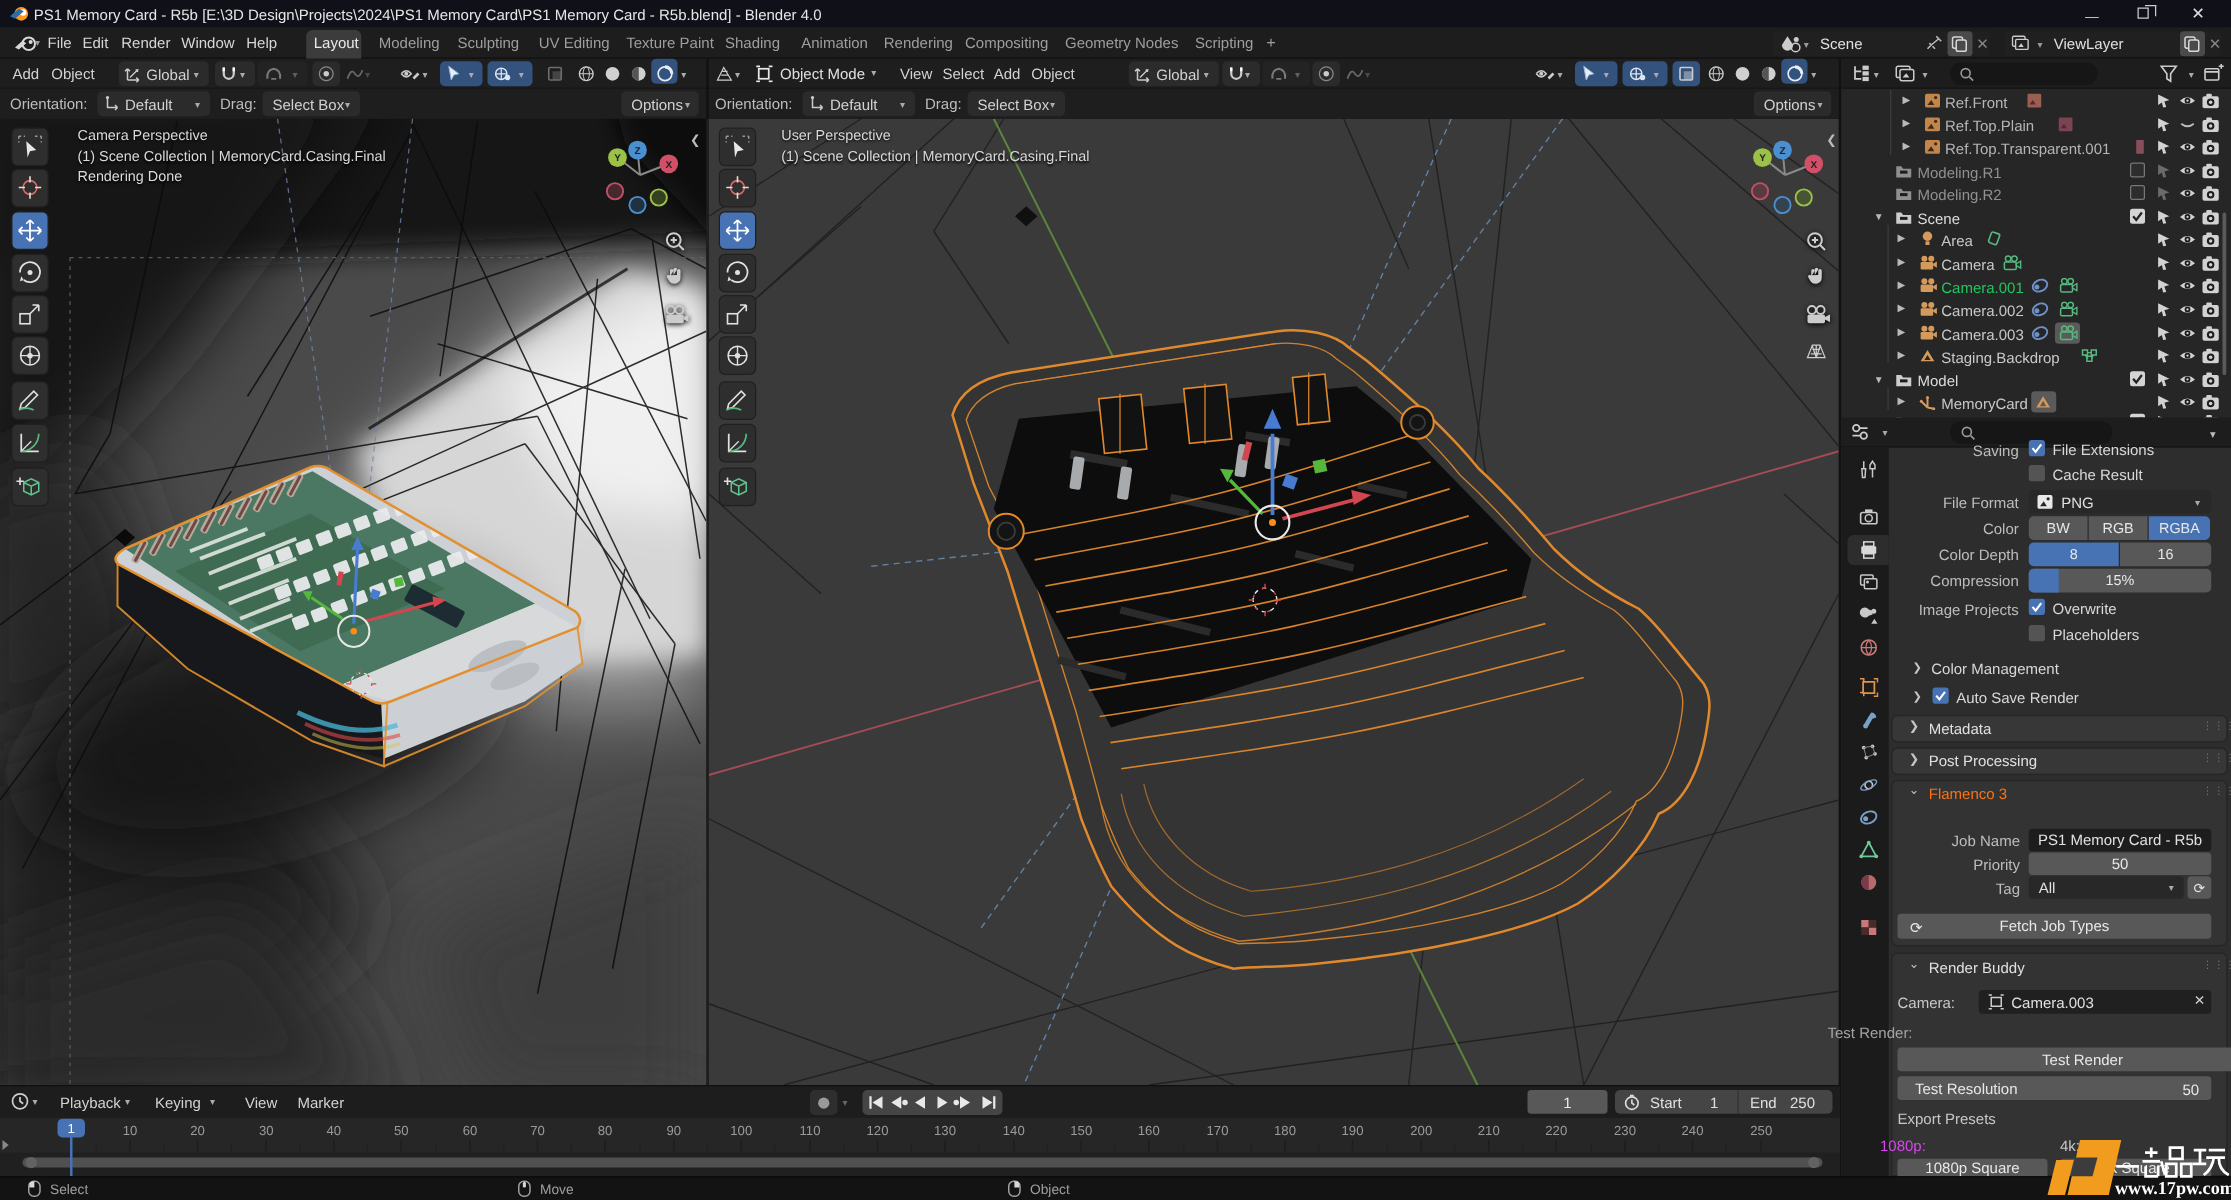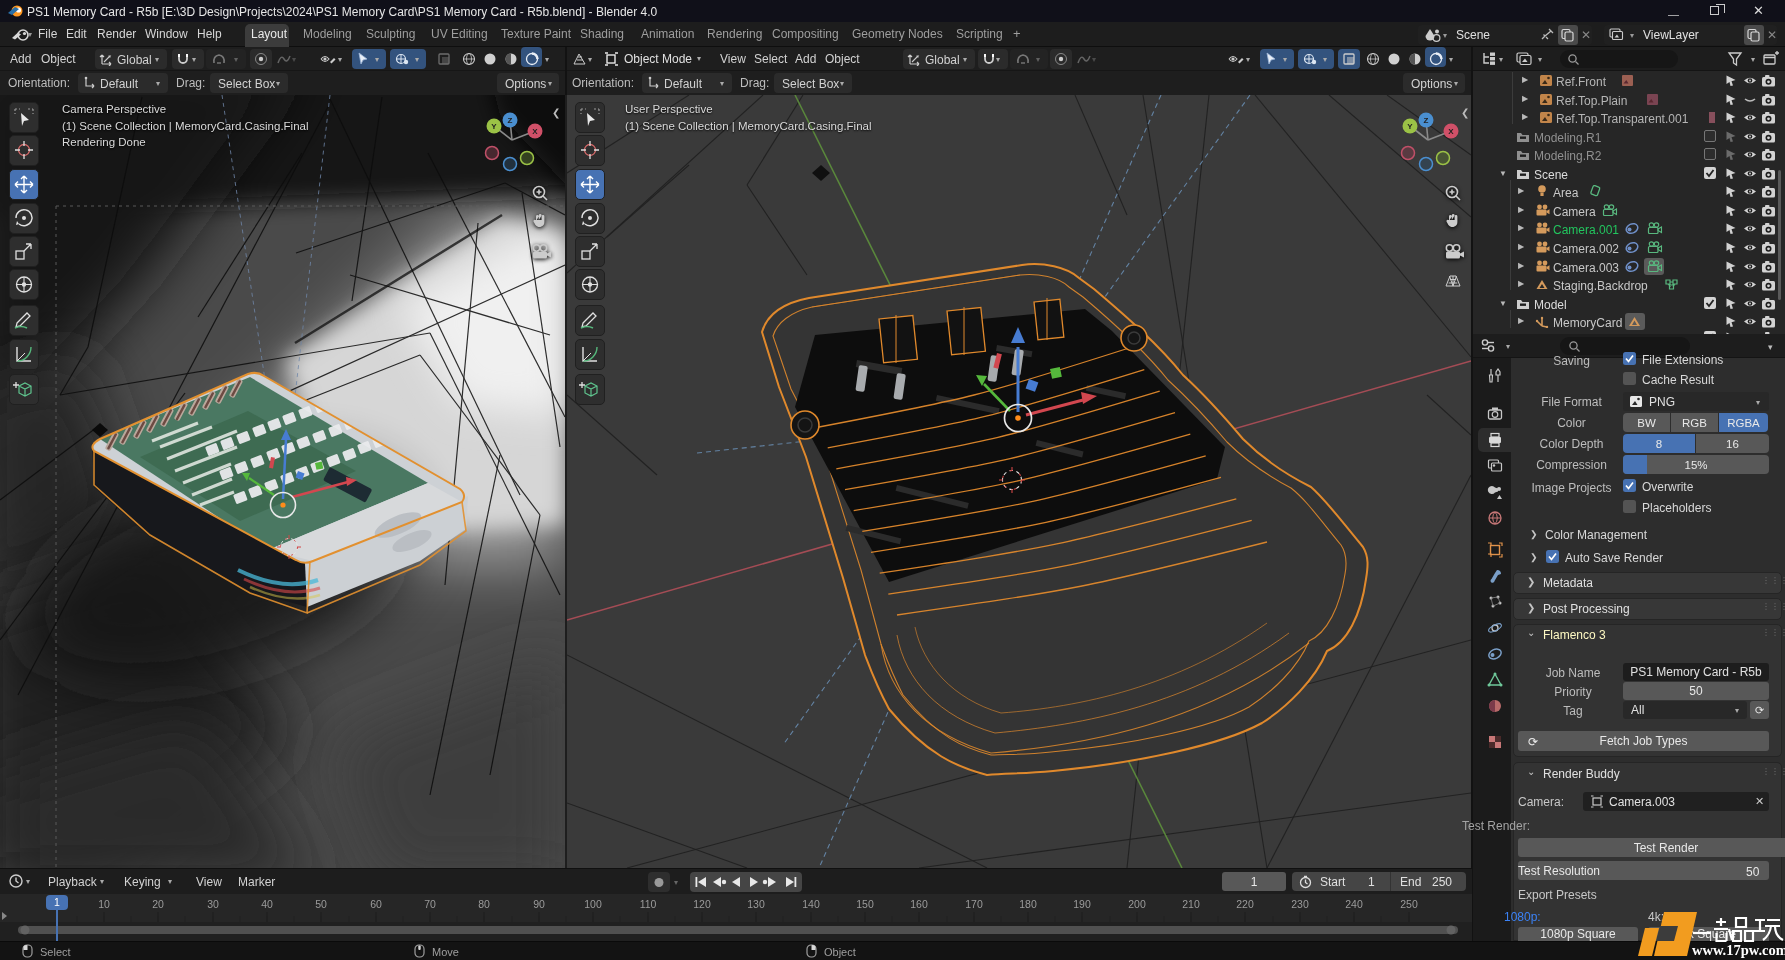--- a/index.html
+++ b/index.html
@@ -3,21 +3,21 @@
 *{margin:0;padding:0;box-sizing:border-box}
 body{width:1785px;height:960px;overflow:hidden;background:#1e1e1e;
  font-family:"Liberation Sans",sans-serif;}
 .a{position:absolute}
 .t{position:absolute;white-space:nowrap;color:#d2d2d2;font-size:12px;line-height:1}
 .w{background:#2b2b2b;border-radius:4px}
 .btn{background:#585858;border-radius:3px;color:#e8e8e8;font-size:12px;
  display:flex;align-items:center;justify-content:center;position:absolute}
 .fld{background:#1d1d1d;border-radius:3px;color:#e0e0e0;font-size:12px;
  display:flex;align-items:center;justify-content:center;position:absolute}
-.lbl{position:absolute;color:#bdbdbd;font-size:12px;text-align:center;white-space:nowrap;line-height:1}
+.lbl{position:absolute;color:#bdbdbd;font-size:12px;text-align:right;white-space:nowrap;line-height:1}
 </style></head><body>
 <div class="a" style="left:0;top:0;width:1785px;height:960px;background:#1e1e1e;overflow:hidden">
 
 <div class="a" style="left:0;top:0;width:1785px;height:22px;background:#101019"></div>
 <svg class="a" style="left:7px;top:3px" width="18" height="16" viewBox="0 0 18 16">
  <circle cx="10" cy="8" r="5.5" fill="#ff9822"></circle>
  <circle cx="11.5" cy="7" r="2.6" fill="#fff"></circle>
  <path d="M1 10 L8 4 L12 6 L5 12 Z" fill="#2a6fa8"></path>
 </svg>
 <div class="t" style="left:27px;top:6px;color:#e6e6e6;font-size:12px">PS1 Memory Card - R5b [E:\3D Design\Projects\2024\PS1 Memory Card\PS1 Memory Card - R5b.blend] - Blender 4.0</div>
@@ -1246,21 +1246,21 @@
 <div class="a" style="left:1513px;top:572px;width:269px;height:22px;background:#373737;border-radius:5px;border:1px solid #252525"></div>
     <div class="t" style="left:1527px;top:577px;color:#c5c5c5;font-size:10px">❯</div>
     <div class="t" style="left:1543px;top:577px;color:#e0e0e0">Metadata</div>
     <div class="t" style="left:1762px;top:577px;color:#777;font-size:8px;letter-spacing:1px">⋮⋮⋮</div>
 <div class="a" style="left:1513px;top:598px;width:269px;height:22px;background:#373737;border-radius:5px;border:1px solid #252525"></div>
     <div class="t" style="left:1527px;top:603px;color:#c5c5c5;font-size:10px">❯</div>
     <div class="t" style="left:1543px;top:603px;color:#e0e0e0">Post Processing</div>
     <div class="t" style="left:1762px;top:603px;color:#777;font-size:8px;letter-spacing:1px">⋮⋮⋮</div>
 <div class="a" style="left:1513px;top:624px;width:269px;height:133px;background:#333333;border-radius:5px;border:1px solid #252525"></div>
 <div class="t" style="left:1527px;top:628px;color:#c5c5c5;font-size:10px">⌄</div>
-    <div class="t" style="left:1543px;top:629px;color:#fef9c3">Flamenco 3</div>
+    <div class="t" style="left:1543px;top:629px;color:#f97316">Flamenco 3</div>
 <div class="t" style="left:1762px;top:629px;color:#777;font-size:8px;letter-spacing:1px">⋮⋮⋮</div>
 <div class="lbl" style="left:1530px;top:667px;width:86px">Job Name</div>
 <div class="fld" style="left:1623px;top:663px;width:146px;height:18px">PS1 Memory Card - R5b</div>
 <div class="lbl" style="left:1530px;top:686px;width:86px">Priority</div>
 <div class="btn" style="left:1623px;top:682px;width:146px;height:18px">50</div>
 <div class="lbl" style="left:1530px;top:705px;width:86px">Tag</div>
 <div class="fld" style="left:1623px;top:701px;width:124px;height:18px;background:#282828;justify-content:flex-start;padding-left:8px">All</div>
 <div class="t" style="left:1735px;top:707px;color:#aaa;font-size:8px">▾</div>
 <div class="btn" style="left:1750px;top:701px;width:19px;height:18px;font-size:11px">⟳</div>
 <div class="btn" style="left:1518px;top:731px;width:251px;height:20px">Fetch Job Types</div>
@@ -1271,24 +1271,24 @@
 <div class="t" style="left:1762px;top:768px;color:#777;font-size:8px;letter-spacing:1px">⋮⋮⋮</div>
 <div class="t" style="left:1518px;top:796px;color:#c8c8c8">Camera:</div>
 <div class="fld" style="left:1583px;top:792px;width:186px;height:19px;background:#202020;justify-content:flex-start;padding-left:26px">Camera.003</div>
 <svg class="a" style="left:1590px;top:795px" width="14" height="13" viewBox="0 0 14 13">
       <rect x="3" y="3" width="8" height="7" fill="none" stroke="#ccc" stroke-width="1.2"></rect>
       <path d="M1 1 h2.5 M10.5 1 H13 M1 12 h2.5 M10.5 12 H13" stroke="#ccc" stroke-width="1.2"></path>
     </svg>
 <div class="t" style="left:1755px;top:796px;color:#ccc;font-size:11px">✕</div>
 <div class="t" style="left:1462px;top:820px;color:#a3a3a3">Test Render:</div>
 <div class="btn" style="left:1518px;top:838px;width:296px;height:19px">Test Render</div>
-<div class="btn" style="left:1518px;top:861px;width:251px;height:19px;justify-content:flex-start;">Test Resolution</div>
+<div class="btn" style="left:1518px;top:861px;width:251px;height:19px;justify-content:flex-start;padding-left:14px">Test Resolution</div>
 <div class="t" style="left:1746px;top:866px;color:#e8e8e8">50</div>
 <div class="t" style="left:1518px;top:889px;color:#c8c8c8">Export Presets</div>
-<div class="t" style="left:1504px;top:911px;color:#3b82f6">1080p:</div>
+<div class="t" style="left:1504px;top:911px;color:#d946ef">1080p:</div>
 <div class="t" style="left:1648px;top:911px;color:#c8c8c8">4k:</div>
 <div class="btn" style="left:1518px;top:927px;width:120px;height:14px;border-radius:3px 3px 0 0">1080p Square</div>
 <div class="btn" style="left:1648px;top:927px;width:121px;height:14px;border-radius:3px 3px 0 0">4k Square</div>
 <div class="a" style="left:0;top:868px;width:1472px;height:73px;background:#1d1d1d;border-top:1px solid #101010"></div>
 <svg class="a" style="left:8px;top:873px" width="30" height="16" viewBox="0 0 30 16">
  <circle cx="8" cy="8" r="6" fill="none" stroke="#ccc" stroke-width="1.4"></circle>
       <path d="M8 4.5 V8 l2.5 2" stroke="#ccc" stroke-width="1.4" fill="none"></path>
 </svg>
     <div class="t" style="left:26px;top:878px;color:#aaa;font-size:8px">▾</div>
 <div class="t" style="left:48px;top:876px">Playback</div>

